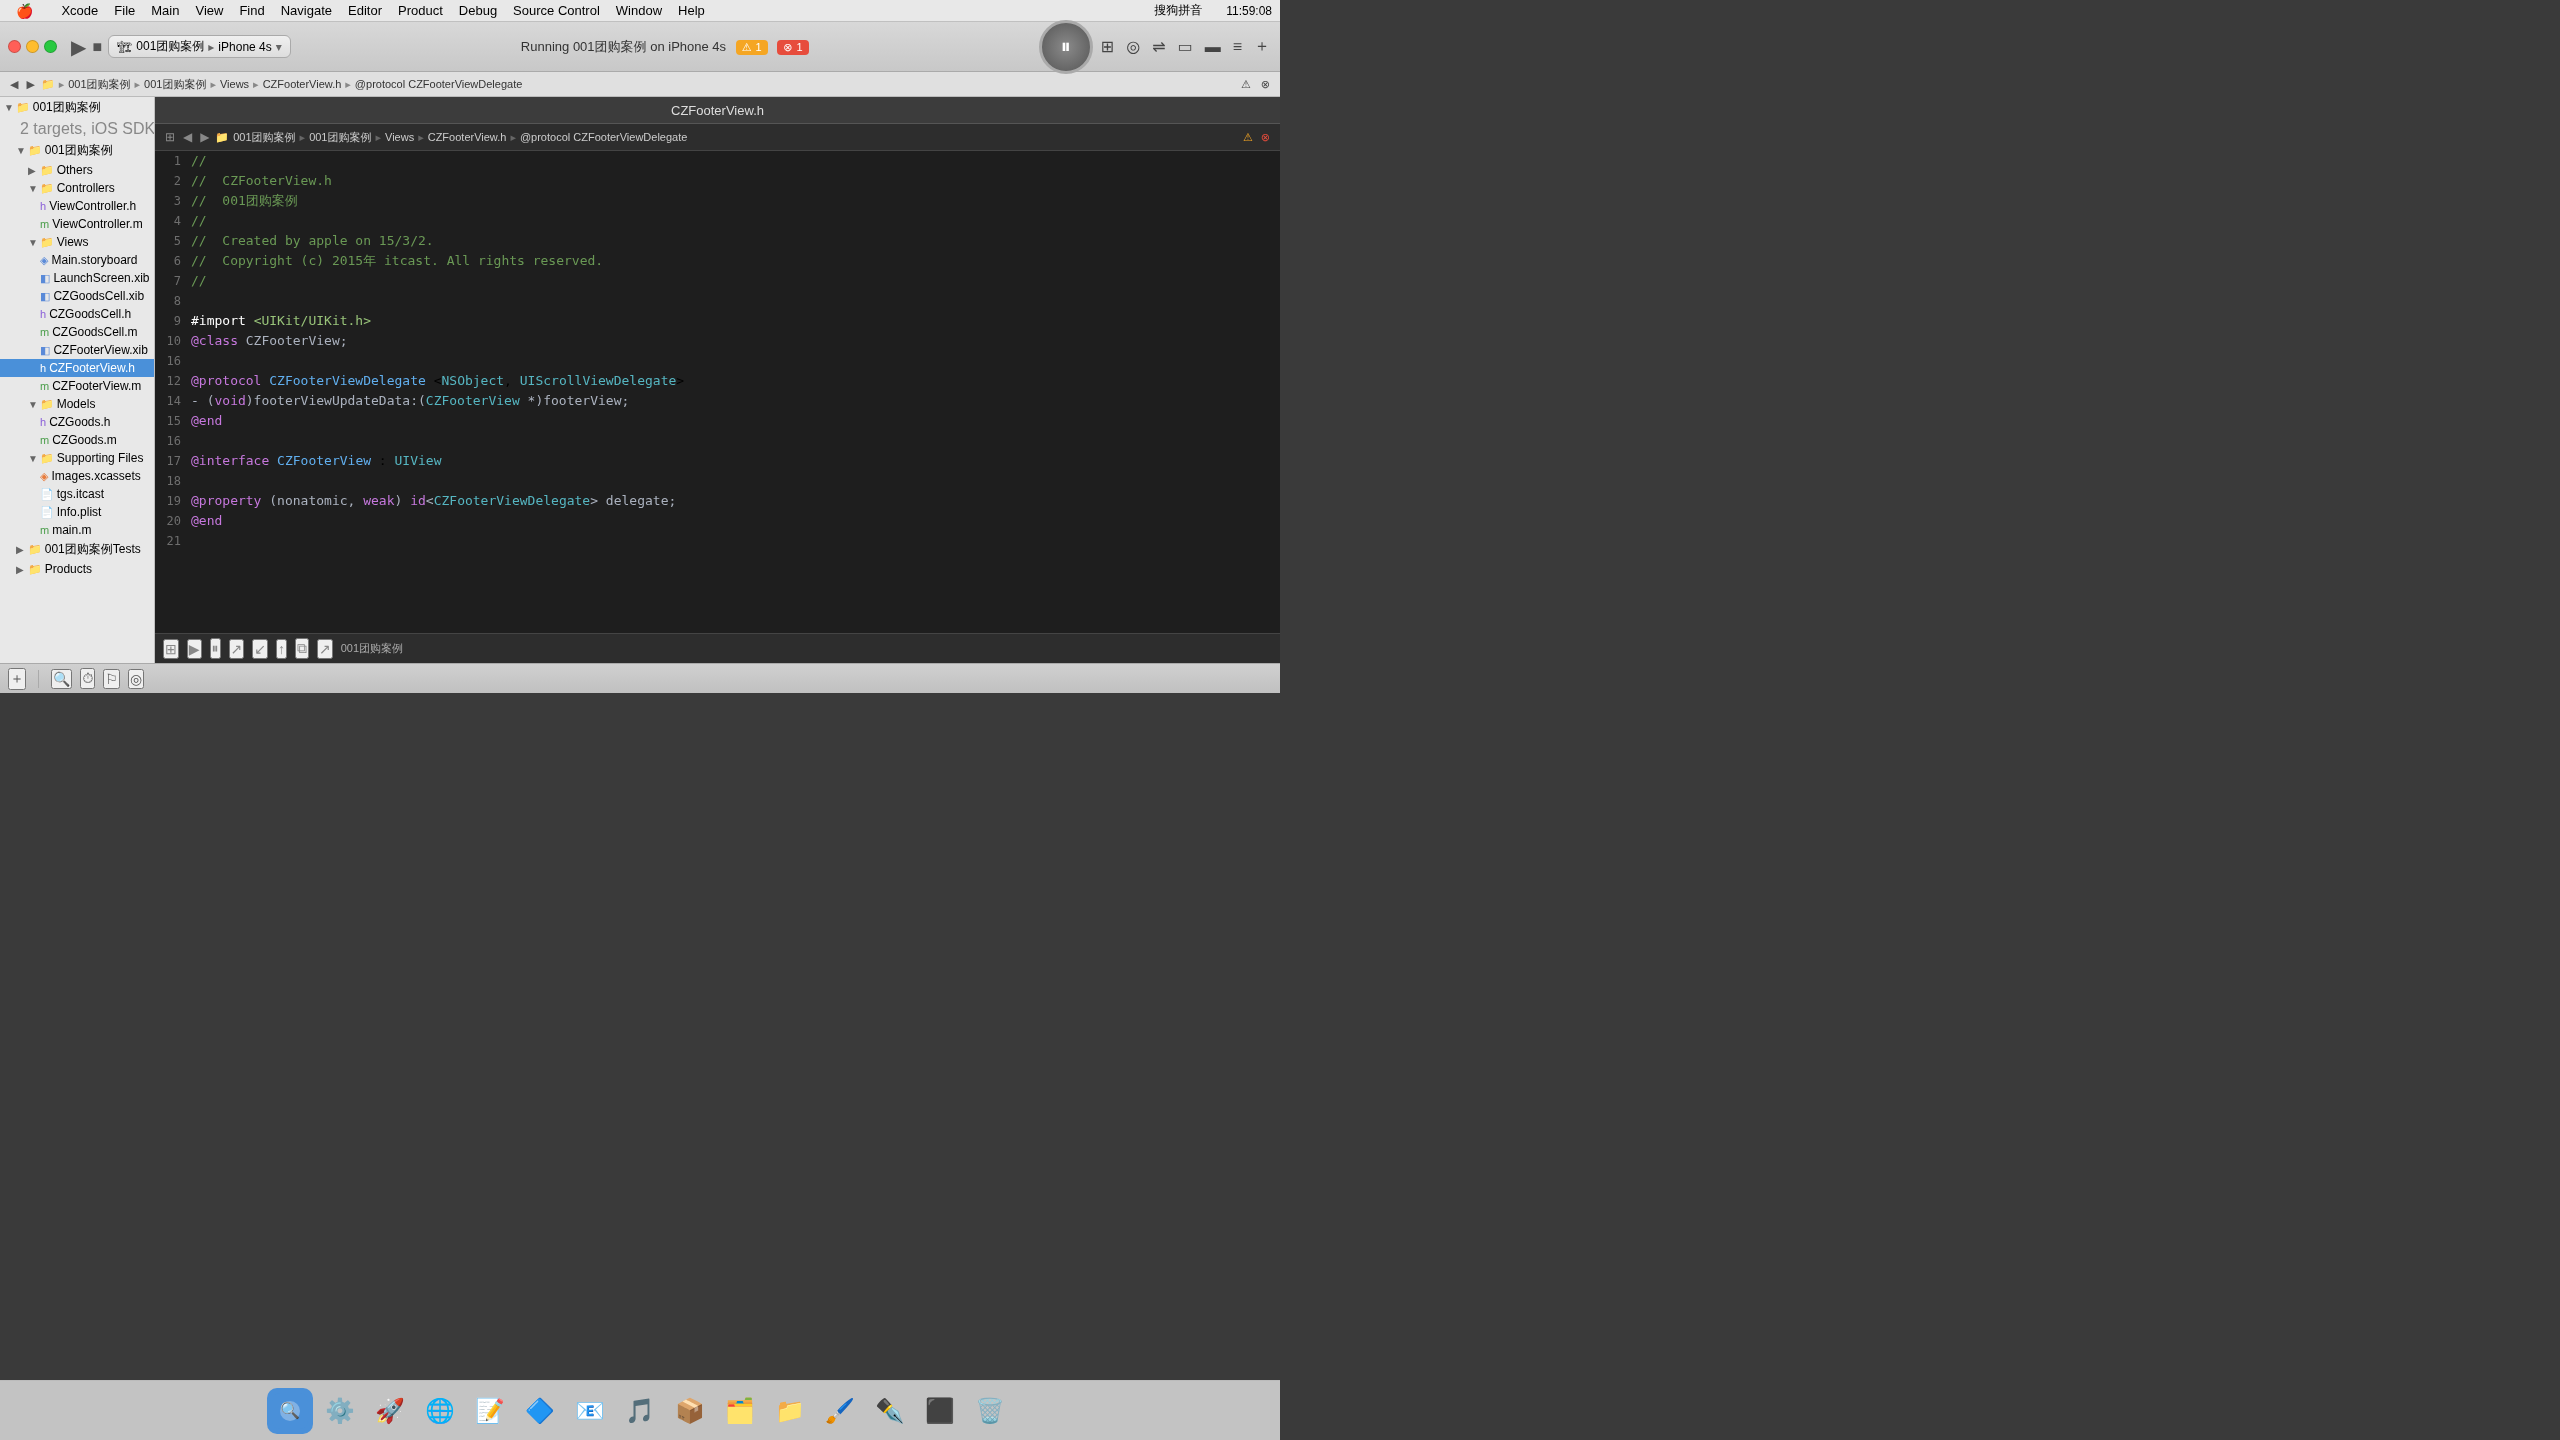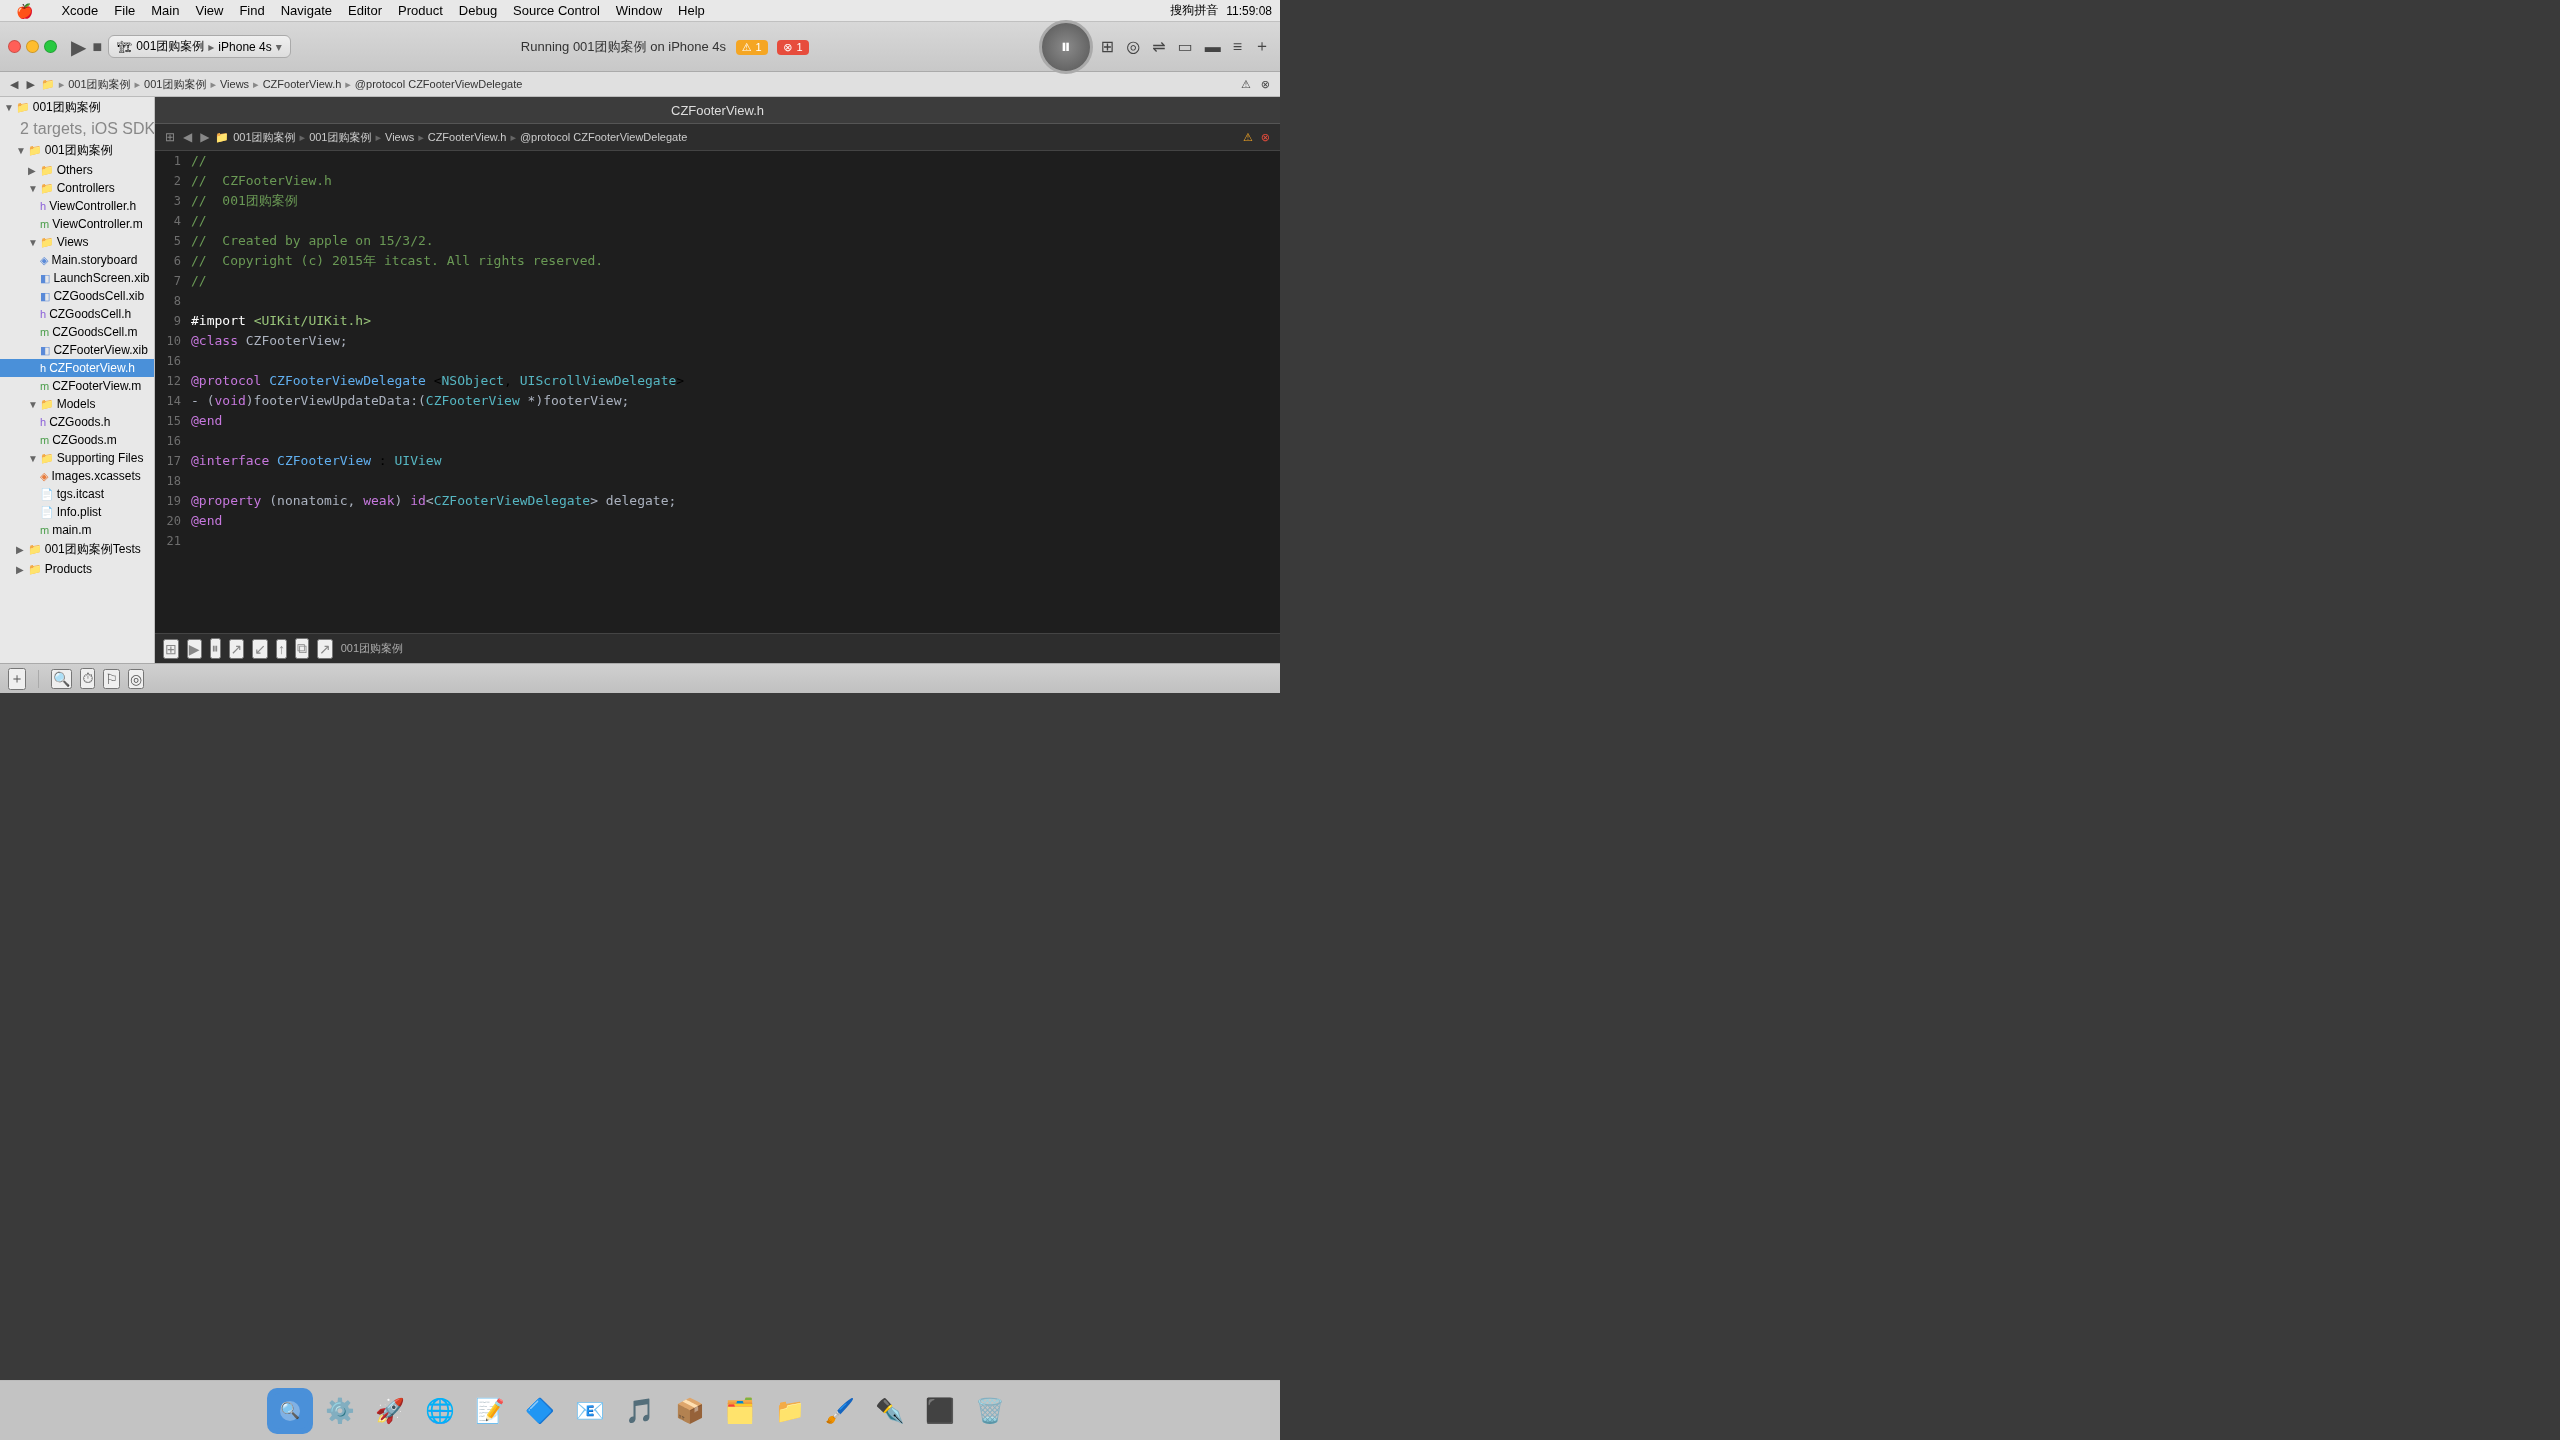--- a/index.html
+++ b/index.html
@@ -32,21 +32,21 @@
       height: 100%;
       display: flex;
       align-items: center;
       cursor: pointer;
       white-space: nowrap;
     }
     .menu-bar-right {
       margin-left: auto;
       display: flex;
       align-items: center;
-      gap: 8px;
+      gap: 24px;
       font-size: 12px;
     }
 
     
     .toolbar {
       background: linear-gradient(to bottom, #d8d8d8, #c8c8c8);
       height: 50px;
       display: flex;
       align-items: center;
       padding: 0 8px;

